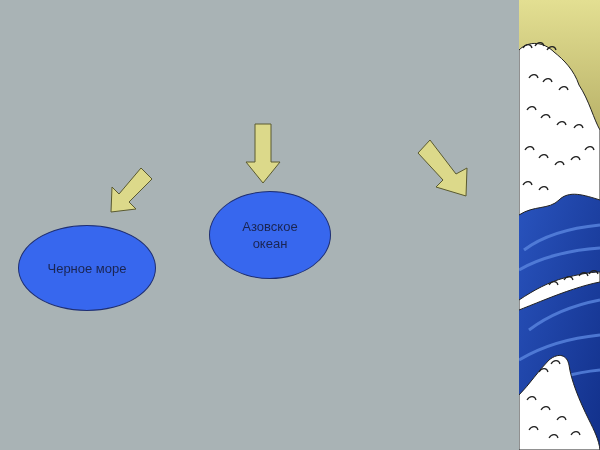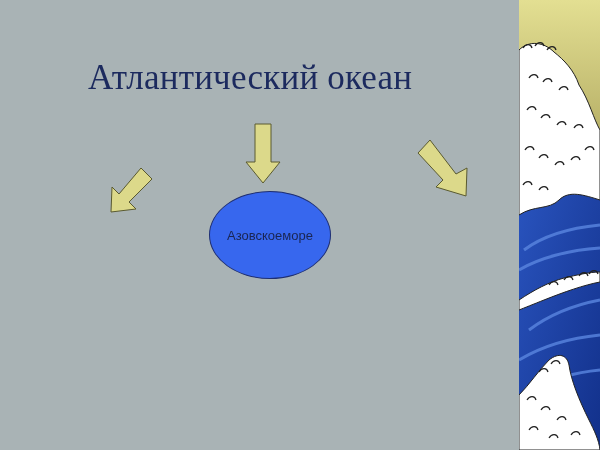--- a/index.html
+++ b/index.html
@@ -30,41 +30,43 @@
     position: absolute; left: 519px; top: 0; width: 81px; height: 450px;
     overflow: hidden;
   }
   svg { display: block; }
 </style>
 </head>
 <body>
 
 <div class="slide">
 
-  <div class="title">Атлантический океан</div>
 
   <svg width="519" height="450" style="position:absolute;left:0;top:0;">
 
     <g>
       <polygon points="255,124 271,124 271,162 280,162 263,183 246,162 255,162" fill="#dcd98a" stroke="#5a5a30" stroke-width="1"></polygon>
     </g>
 
     <g>
       <polygon points="141,168 152,179 129,202 136,209 111,212 112,187 119,194" fill="#dcd98a" stroke="#5a5a30" stroke-width="1"></polygon>
     </g>
 
     <g>
       <polygon points="430,140 418,153 443,180 436,187 466,196 467,168 456,174" fill="#dcd98a" stroke="#5a5a30" stroke-width="1"></polygon>
     </g>
   </svg>
 
+  <div class="ellipse" style="left:18px;top:225px;width:136px;height:84px;">
+    <span>Черное море</span>
+  </div>
 
-  <div class="ellipse" style="left:209px;top:191px;width:120px;height:86px;flex-direction:row;">
+  <div class="ellipse" style="left:209px;top:191px;width:120px;height:86px;flex-direction:column;">
     <span>Азовское</span>
-    <span>море</span>
+    <span>океан</span>
   </div>
 
 
   <div class="deco">
     <svg width="81" height="450" viewBox="0 0 81 450">
       <defs>
         <linearGradient id="sky" x1="0" y1="0" x2="0" y2="1">
           <stop offset="0" stop-color="#e3df92"></stop>
           <stop offset="0.35" stop-color="#b0a860"></stop>
           <stop offset="0.6" stop-color="#6d6530"></stop>

